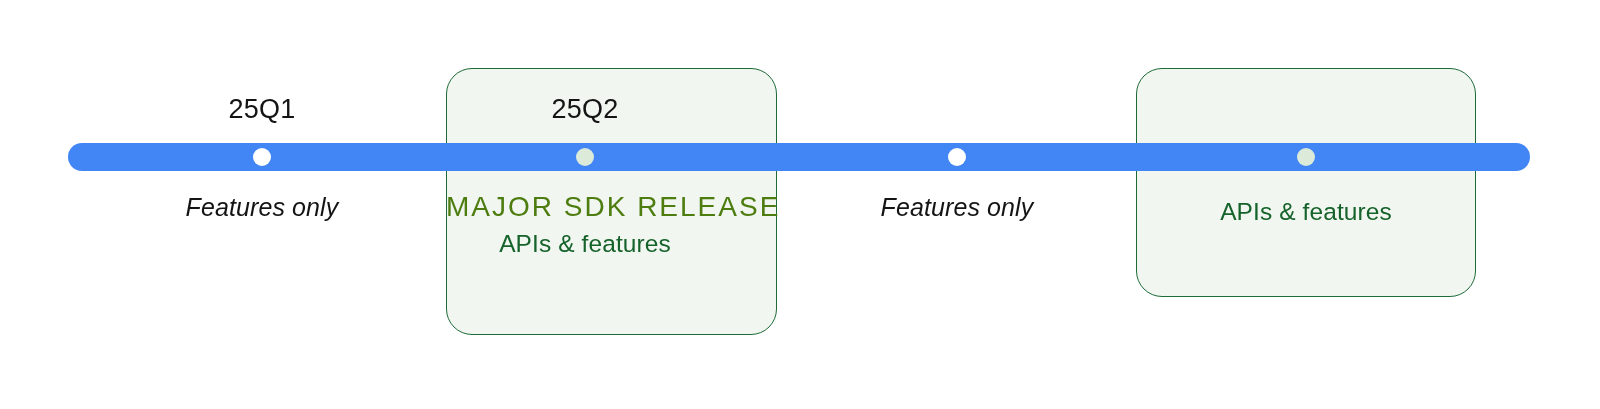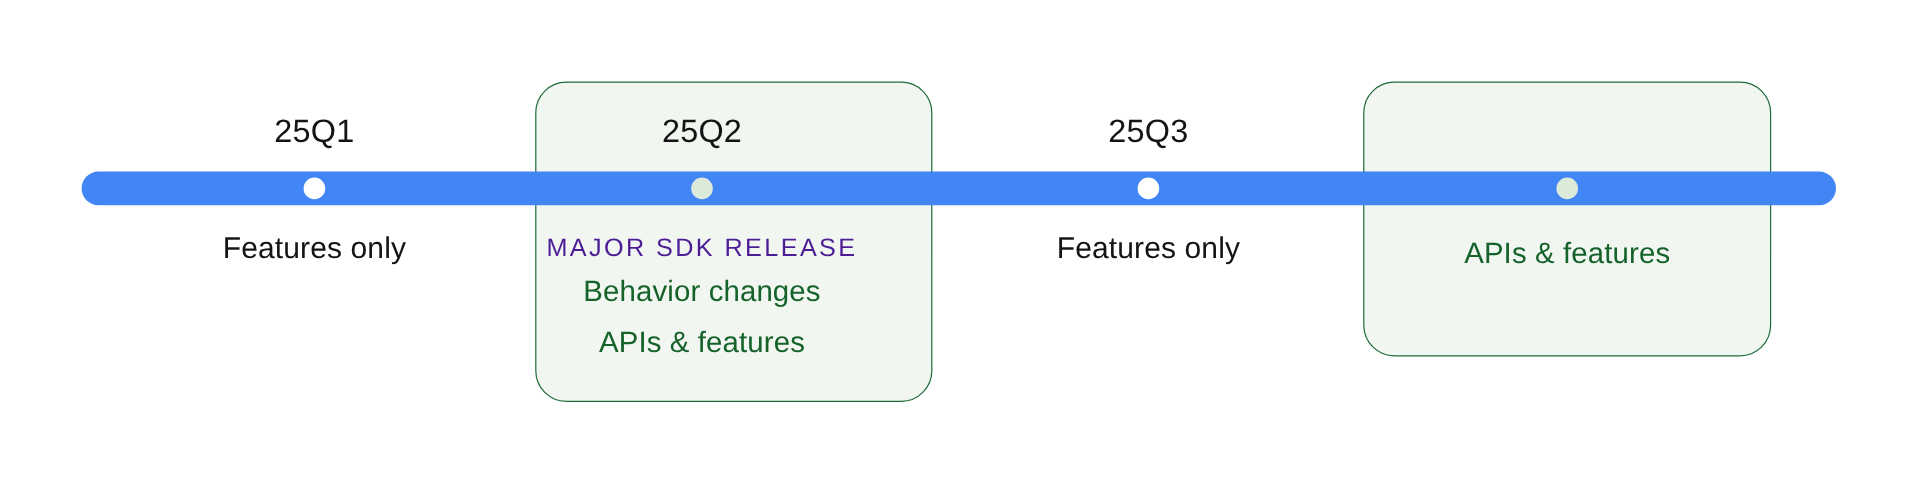--- a/index.html
+++ b/index.html
@@ -96,35 +96,36 @@
   .dot-green { background: #dbead9; }
 
   
   .note {
     position: absolute;
     top: 190px;
     left: 0;
     right: 0;
     font-size: 25px;
     line-height: 34px;
+    font-style: italic;
     color: #141414;
     letter-spacing: 0.1px;
   }
 
   .card-body {
     position: absolute;
     top: 191px;
     left: 0;
     right: 0;
   }
   .eyebrow {
-    font-size: 21px;
+    font-size: 28px;
     line-height: 32px;
     letter-spacing: 2.0px;
-    color: #4c1d95;
+    color: #4d7c0f;
     white-space: nowrap;
   }
   .detail {
     font-size: 24.5px;
     line-height: 42px;
     color: #15622a;
     letter-spacing: 0.1px;
     white-space: nowrap;
   }
 </style>
@@ -142,27 +143,25 @@
     <div class="quarter-label">25Q1</div>
     <div class="dot dot-white"></div>
     <div class="note">Features only</div>
   </div>
 
   <div class="col col-q2">
     <div class="quarter-label">25Q2</div>
     <div class="dot dot-green"></div>
     <div class="card-body">
       <div class="eyebrow">MAJOR SDK RELEASE</div>
-      <div class="detail">Behavior changes</div>
       <div class="detail">APIs &amp; features</div>
     </div>
   </div>
 
   <div class="col col-q3">
-    <div class="quarter-label">25Q3</div>
     <div class="dot dot-white"></div>
     <div class="note">Features only</div>
   </div>
 
   <div class="col col-q4">
     <div class="dot dot-green"></div>
     <div class="card-body">
       <div class="detail">APIs &amp; features</div>
     </div>
   </div>

